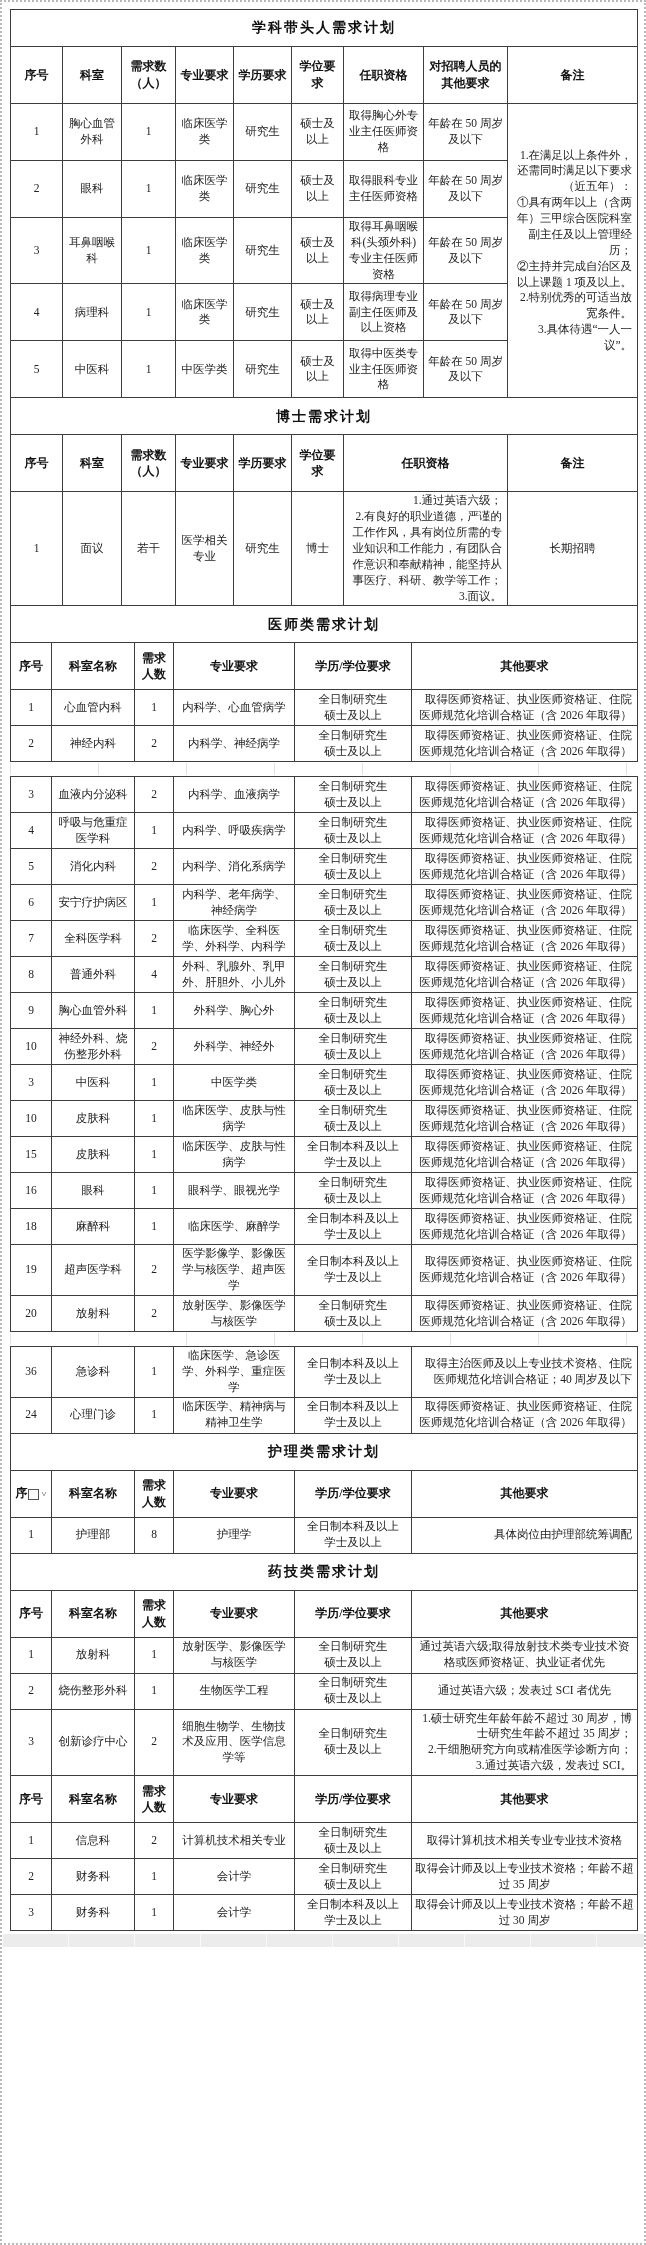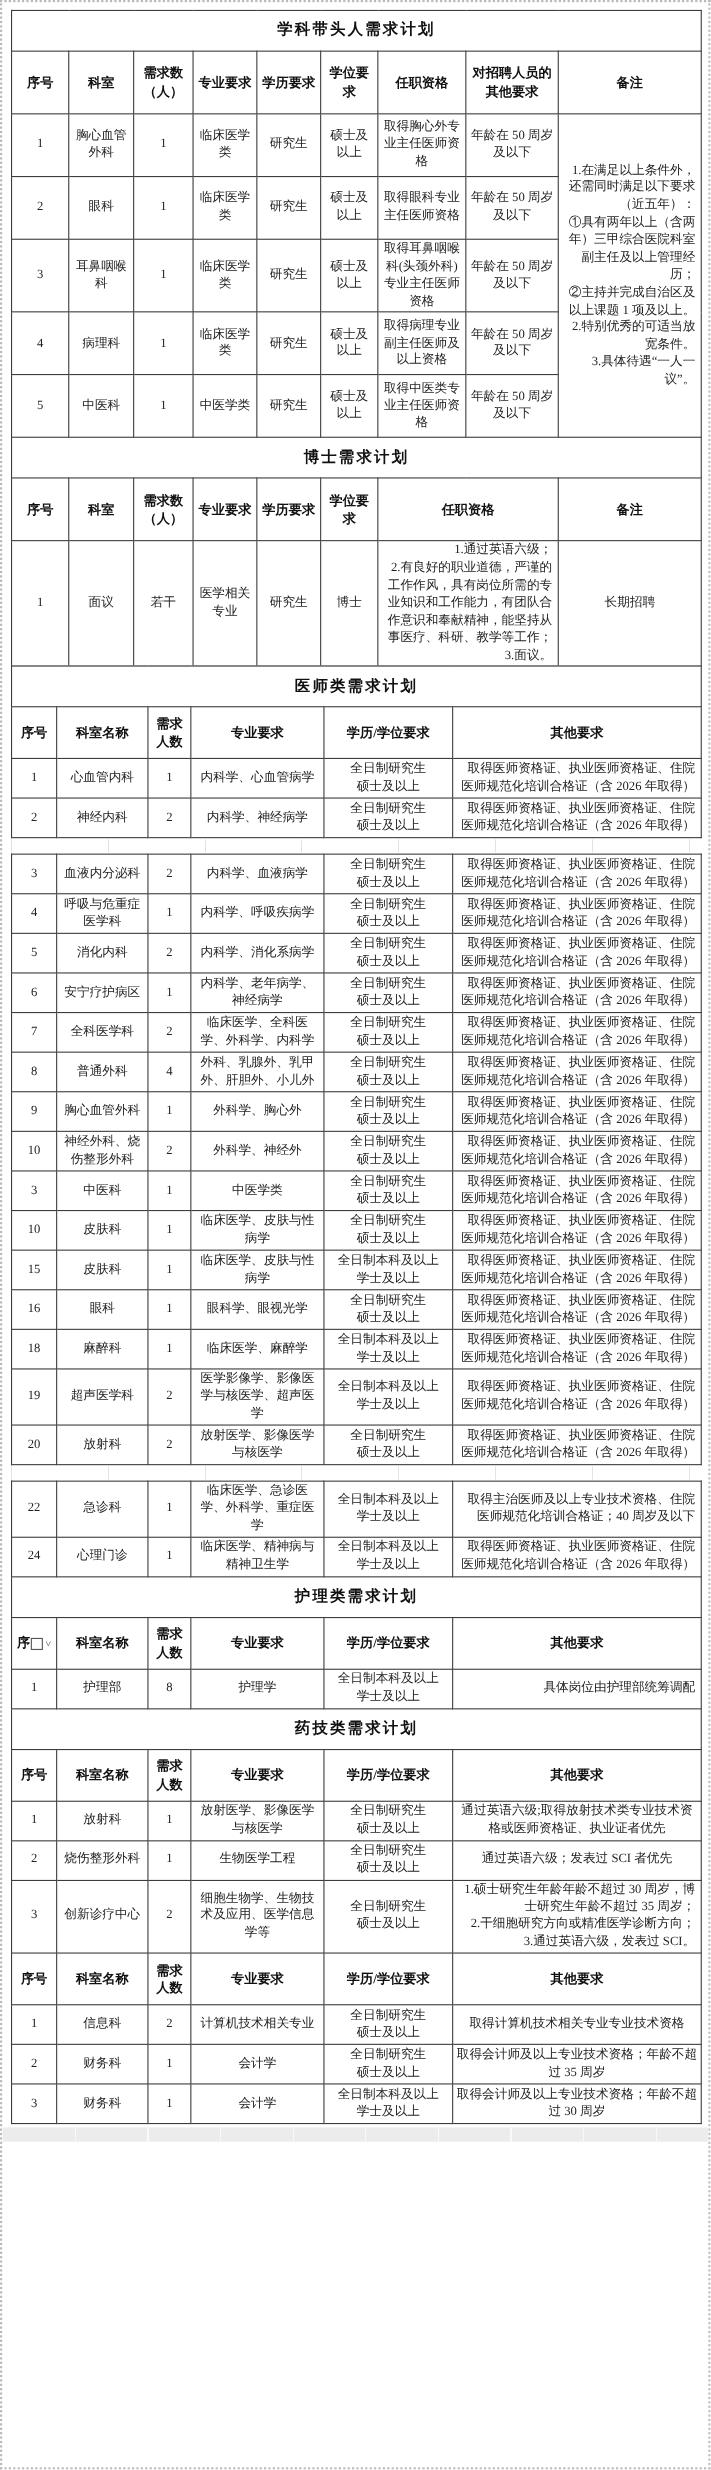--- a/index.html
+++ b/index.html
@@ -352,21 +352,21 @@
         <colgroup>
           <col style="width: 41px;">
           <col style="width: 83px;">
           <col style="width: 39px;">
           <col style="width: 121px;">
           <col style="width: 117px;">
           <col style="width: 226px;">
         </colgroup>
         <tbody>
           <tr class="r-body">
-            <td>22</td>
+            <td>36</td>
             <td>急诊科</td>
             <td>1</td>
             <td>临床医学、急诊医学、外科学、重症医学</td>
             <td>全日制本科及以上
 学士及以上</td>
             <td class="left">取得主治医师及以上专业技术资格、住院医师规范化培训合格证；40 周岁及以下</td>
           </tr>
           <tr class="r-body">
             <td>24</td>
             <td>心理门诊</td>

